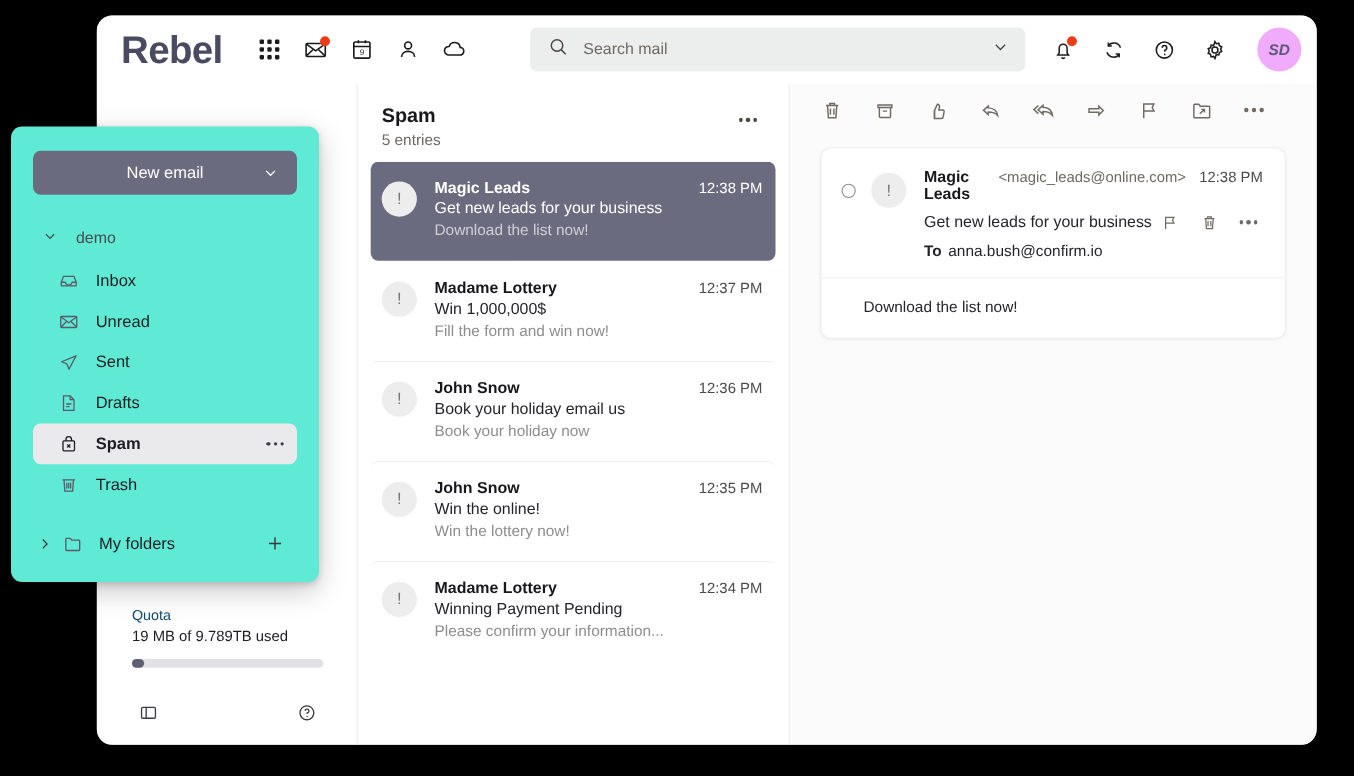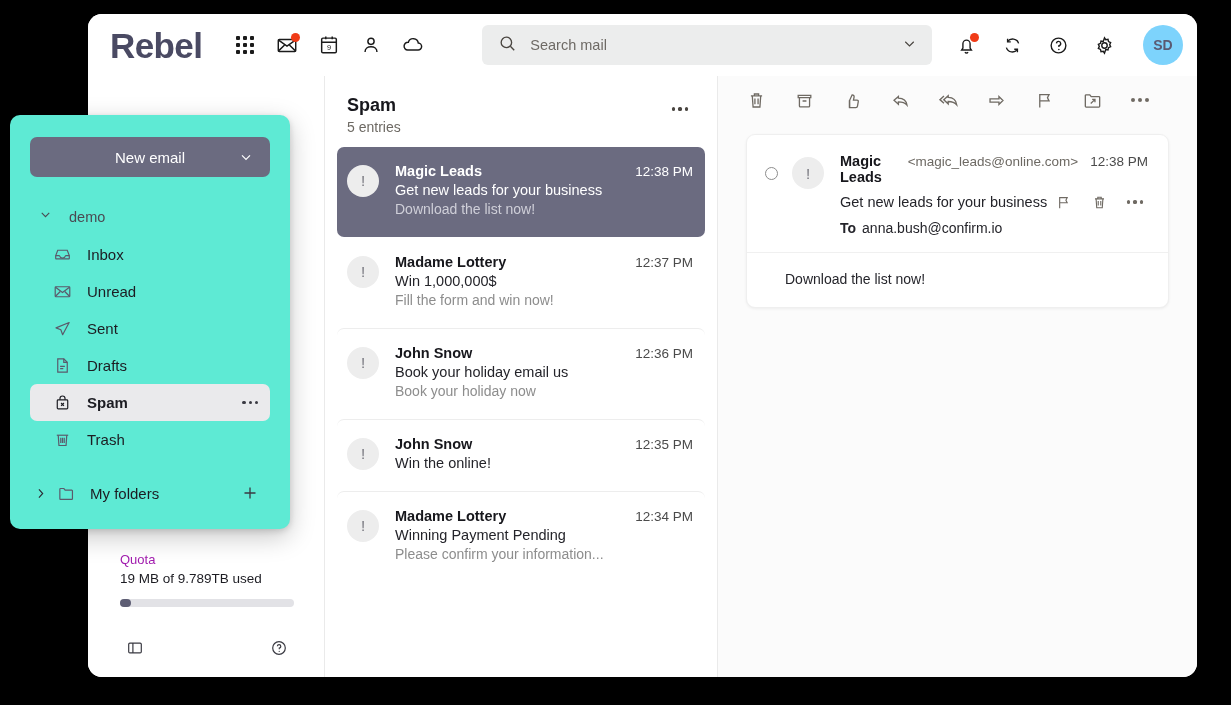--- a/index.html
+++ b/index.html
@@ -105,46 +105,47 @@
     margin-left: auto;
     display: flex;
     align-items: center;
     gap: 4px;
   }
 
   .avatar {
     width: 40px;
     height: 40px;
     border-radius: 50%;
-    background: #7dd3fc;
+    background: #f0abfc;
     color: #5a5a72;
     display: flex;
     align-items: center;
     justify-content: center;
     font-size: 14px;
     font-weight: 600;
     margin-left: 14px;
     cursor: pointer;
+    font-style: italic;
   }
 
   
   .body-row { flex: 1; display: flex; min-height: 0; }
 
   
   .rail {
     width: 236px;
     flex: 0 0 236px;
     background: #ffffff;
     position: relative;
     display: flex;
     flex-direction: column;
     justify-content: flex-end;
     padding: 0 20px 14px 32px;
   }
-  .quota-label { font-size: 13px; color: #a21caf; line-height: 1.45; }
+  .quota-label { font-size: 13px; color: #0c4a6e; line-height: 1.45; }
   .quota-value { font-size: 13.5px; color: #1c1c22; line-height: 1.45; margin-bottom: 10px; }
   .quota-track {
     height: 8px;
     background: #e2e2e6;
     border-radius: 4px;
     position: relative;
     width: 174px;
   }
   .quota-fill {
     position: absolute;
@@ -537,20 +538,21 @@
         </div>
 
         <div class="msg">
           <div class="msg-av">!</div>
           <div class="msg-body">
             <div class="msg-line1">
               <span class="msg-from">John Snow</span>
               <span class="msg-time">12:35 PM</span>
             </div>
             <div class="msg-subject">Win the online!</div>
+            <div class="msg-preview">Win the lottery now!</div>
           </div>
         </div>
 
         <div class="msg">
           <div class="msg-av">!</div>
           <div class="msg-body">
             <div class="msg-line1">
               <span class="msg-from">Madame Lottery</span>
               <span class="msg-time">12:34 PM</span>
             </div>

